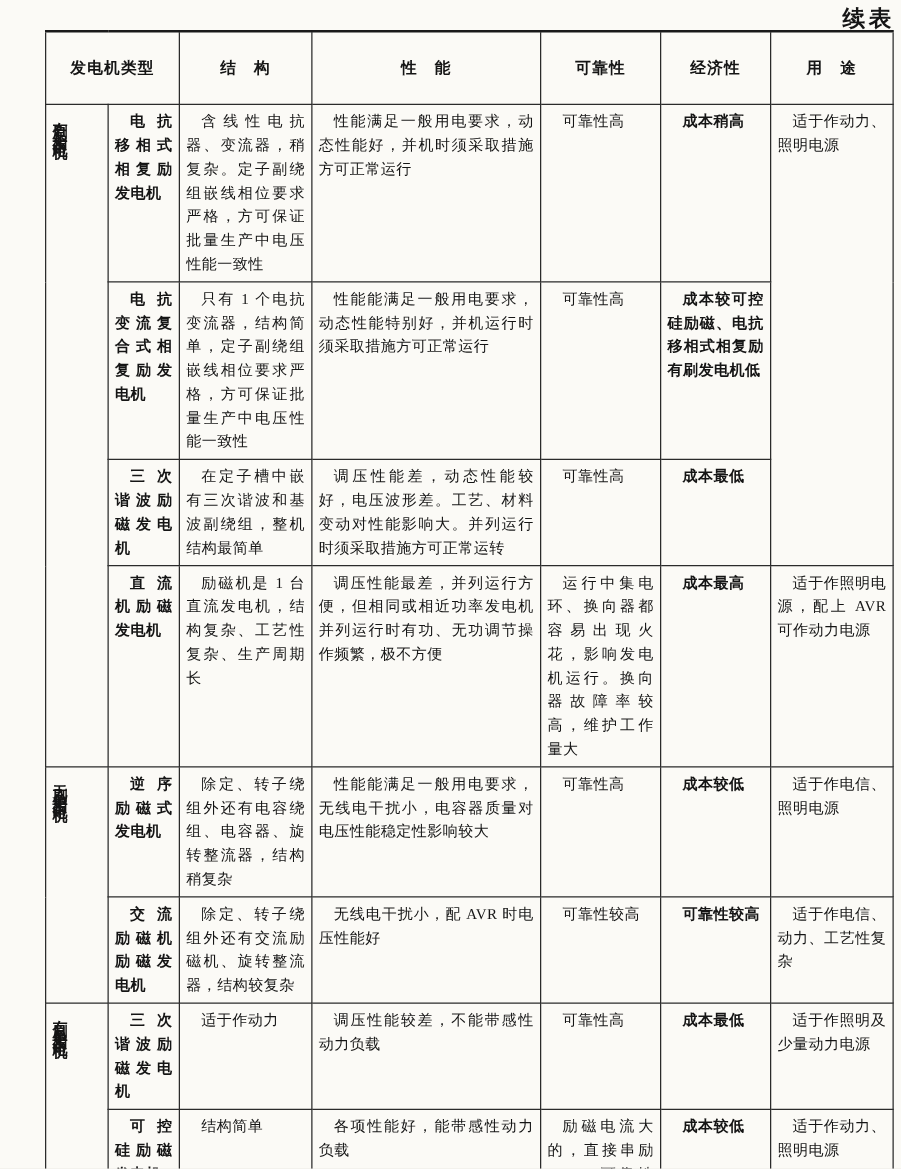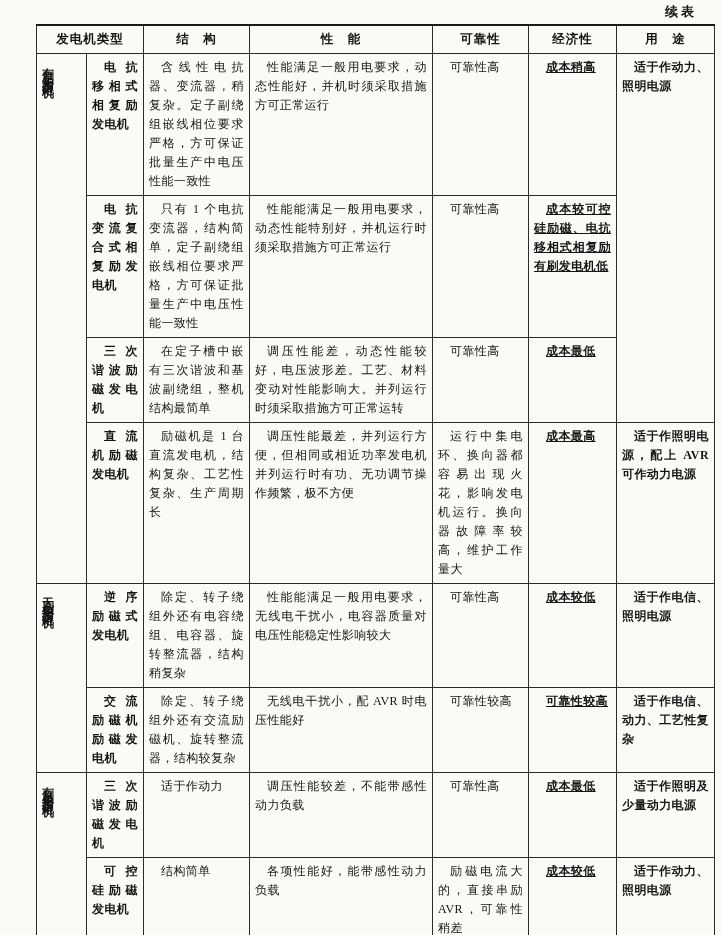--- a/index.html
+++ b/index.html
@@ -7,22 +7,22 @@
     position:relative;
     width:721px; height:935px;
     background:#fbfaf6;
     box-sizing:border-box;
     padding:24px 8px 0 36px;
     font-family:"Liberation Serif","DejaVu Serif",serif;
     color:#151515;
     overflow:hidden;
   }
   .continued {
-    position:absolute; top:3px; right:24px;
-    font-size:13px; font-weight:bold; letter-spacing:3px;
+    position:absolute; top:3px; right:5px;
+    font-size:18px; font-weight:bold; letter-spacing:3px;
   }
   table.gen {
     border-collapse:collapse;
     width:678px;
     table-layout:fixed;
   }
   table.gen col.c-group { width:50px; }
   table.gen col.c-type  { width:57px; }
   table.gen col.c-struct{ width:106px; }
   table.gen col.c-perf  { width:183px; }
@@ -37,43 +37,43 @@
     line-height:19px;
     vertical-align:top;
     padding:4px 5px;
     box-sizing:border-box;
     text-align:justify;
     word-break:break-all;
     letter-spacing:0.4px;
   }
   table.gen th {
     font-weight:bold; text-align:center; vertical-align:middle;
-    padding:4px 2px; height:26px; font-size:12.5px; letter-spacing:1px;
+    padding:19px 2px; height:26px; font-size:12.5px; letter-spacing:1px;
     word-break:keep-all;
   }
   td.cell-indent { text-indent:1em; }
   td.c-type-cell { font-weight:bold; padding:4px 4px; text-indent:1em;margin-top:48px; }
   td.c-group-cell {
     vertical-align:middle; text-align:center; padding:0; font-weight:bold;
   }
   td.c-group-cell span {
     display:inline-block;
     writing-mode:vertical-lr;
     text-orientation:upright;
     letter-spacing:3px;
     font-size:12px;
     line-height:1;
   }
   td.c-use-cell {
     vertical-align:middle;
     padding:4px 15px;
     text-indent:1em;
-    font-weight:bold;
+    font-weight:normal;
   }
-  td.c-econ-cell { font-weight:bold;text-decoration:underline; }
+  td.c-econ-cell { font-weight:bold; }
   td.c-rel-cell, td.c-econ-cell { padding:4px 4px;margin-left:28px; }
 </style>
 </head>
 <body>
 
 <div class="page">
   <div class="continued">续表</div>
 
   <table class="gen">
     <colgroup>

